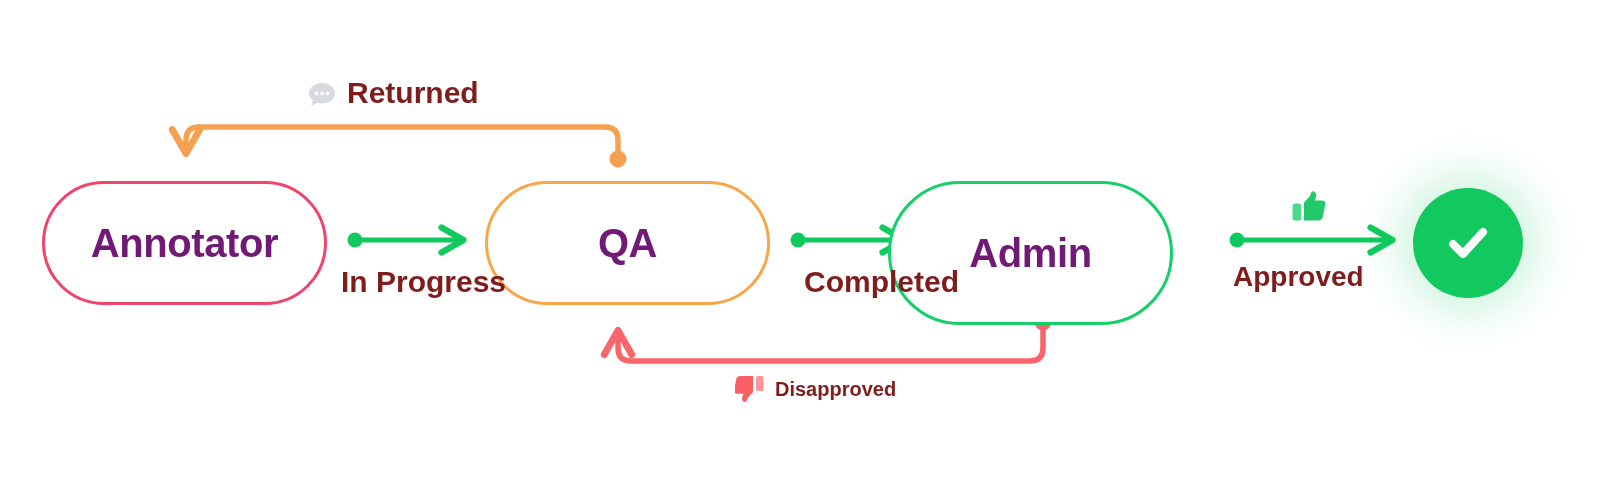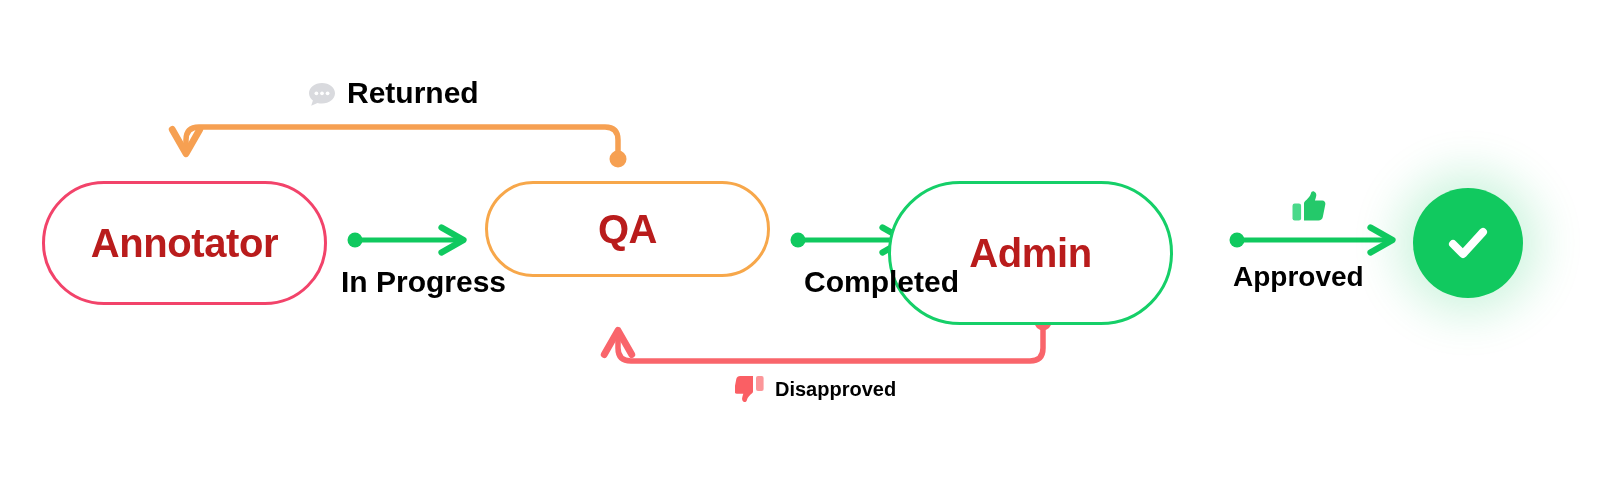--- a/index.html
+++ b/index.html
@@ -36,42 +36,42 @@
     justify-content: center;
     background: #ffffff;
     border-style: solid;
     border-width: 3.5px;
     border-radius: 999px;
   }
   .node-label {
     font-size: 40px;
     font-weight: 700;
     letter-spacing: -0.4px;
-    color: #b91c1c;
+    color: #701a75;
     line-height: 1;
   }
   #node-annotator {
     left: 42px;  top: 181px;  width: 285px; height: 124px;
     border-color: #f2436a;
   }
   #node-qa {
-    left: 485px; top: 181px; width: 285px; height: 96px;
+    left: 485px; top: 181px; width: 285px; height: 124px;
     border-color: #f7a košt;
   }
   #node-qa { border-color: #f6a council; }
   #node-qa { border-color: #f7a74a; }
   #node-admin {
     left: 888px; top: 181px; width: 285px; height: 144px;
     border-color: #15cf68;
     align-items: center;
   }
   
   .edge-label {
     position: absolute;
-    color: #000000;
+    color: #7f1d1d;
     font-weight: 700;
     line-height: 1;
     white-space: nowrap;
   }
   #label-in-progress { left: 341px; top: 267px; font-size: 30px; }
   #label-completed   { left: 784px; top: 267px; font-size: 30px; margin-left: 20px; }
   #label-approved    { left: 1233px; top: 263px; font-size: 28px; }
   #label-returned    { left: 347px; top: 78px;  font-size: 30px; }
   #label-disapproved { left: 775px; top: 379px; font-size: 20px; }
 

